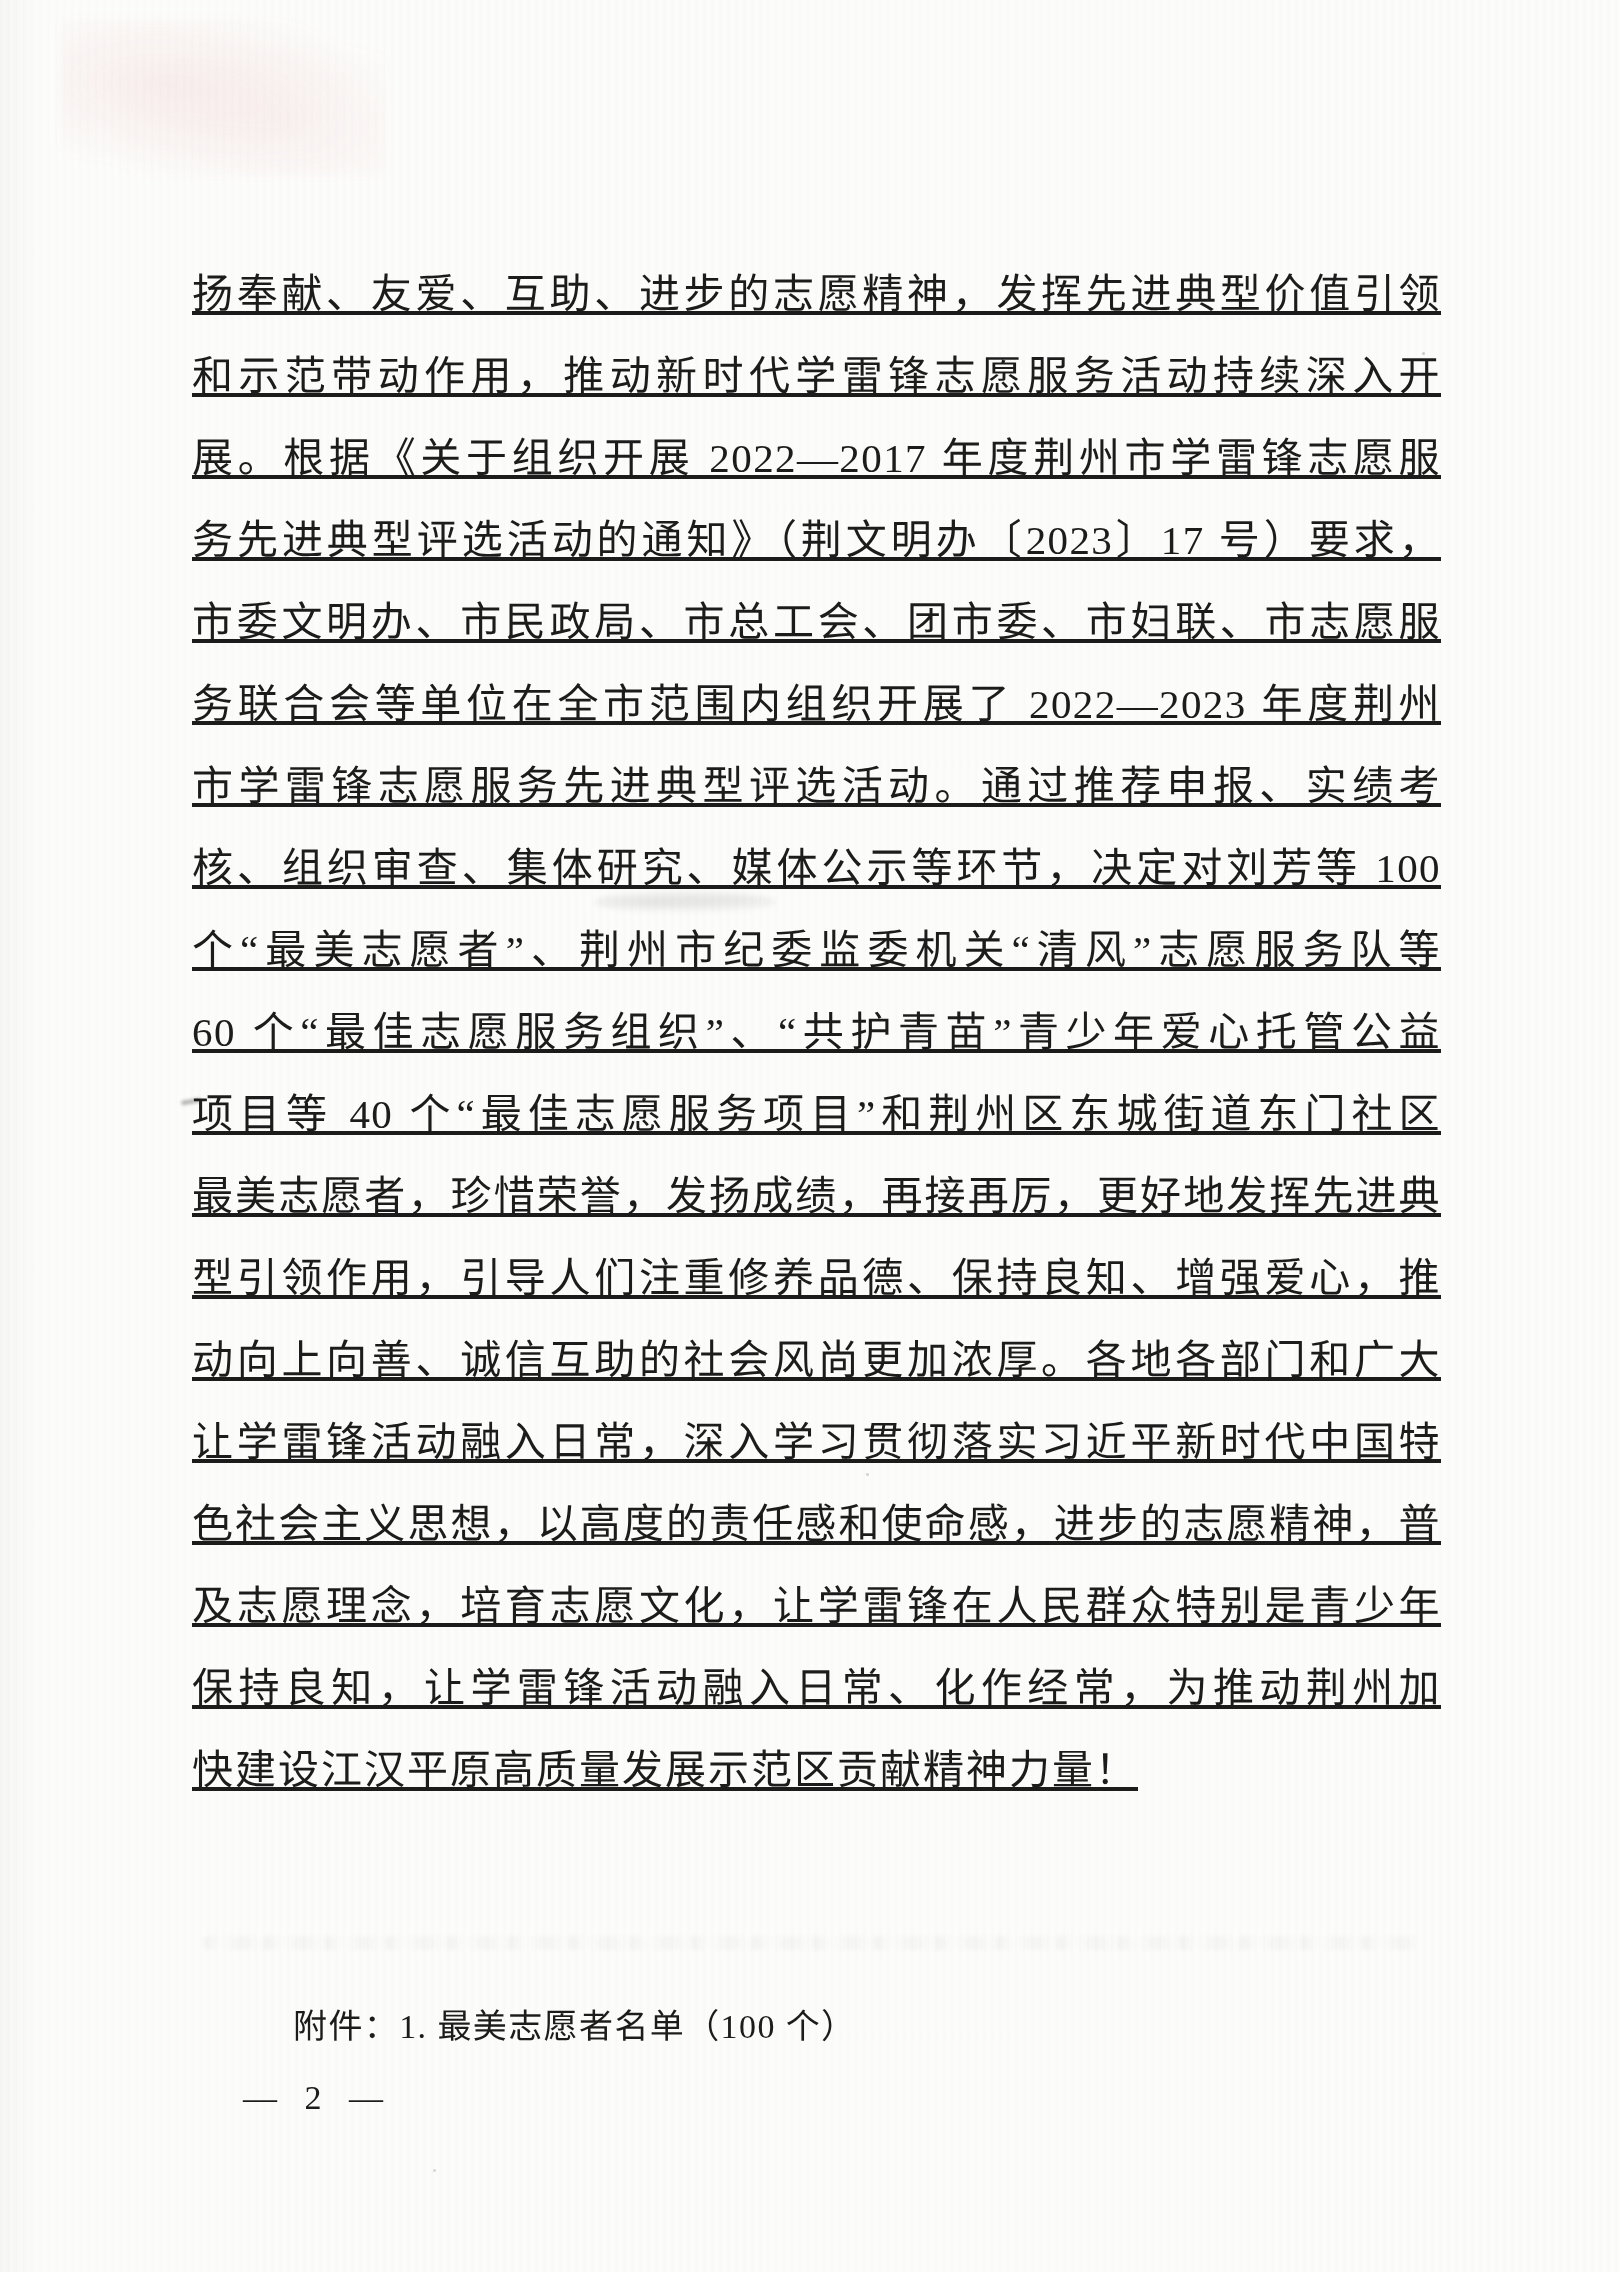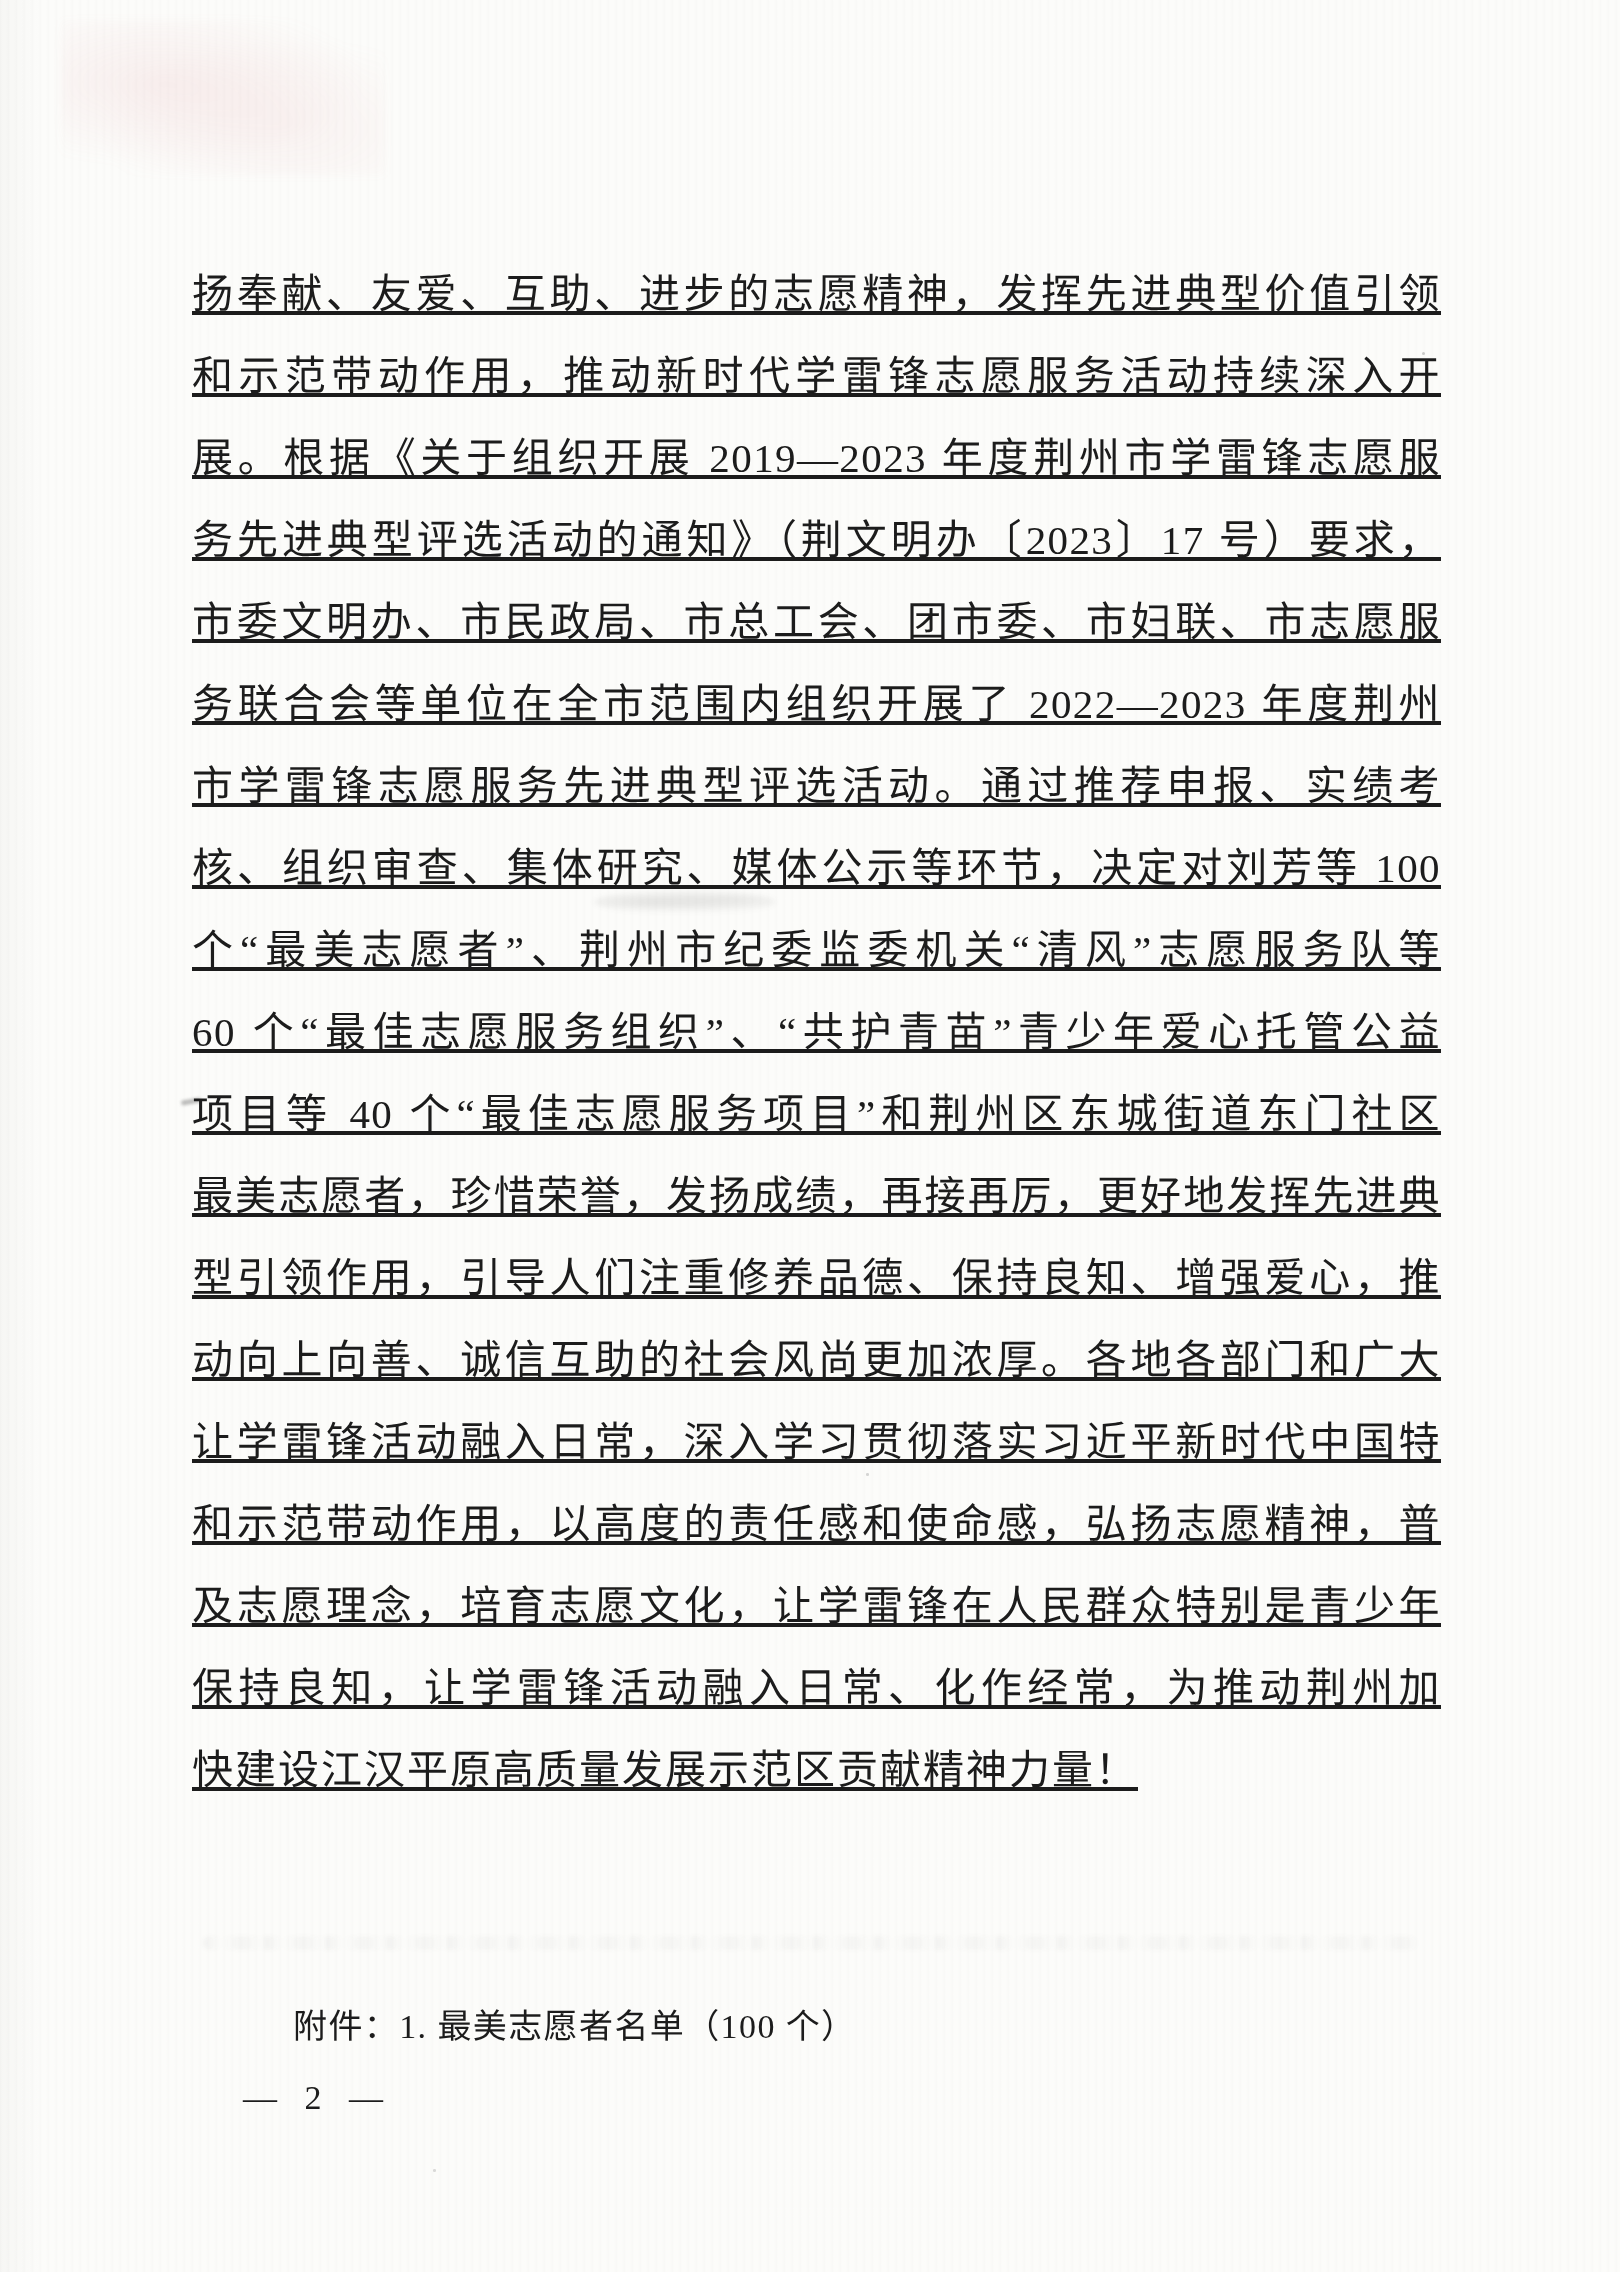--- a/index.html
+++ b/index.html
@@ -79,34 +79,34 @@
   <div class="artifact ghost-band"></div>
   <div class="artifact edge-tick"></div>
   <div class="artifact speck1"></div>
   <div class="artifact speck2"></div>
   <div class="artifact speck3"></div>
 
   <div class="body-text">
 
   <div class="line">扬奉献、友爱、互助、进步的志愿精神，发挥先进典型价值引领</div>
       <div class="line">和示范带动作用，推动新时代学雷锋志愿服务活动持续深入开</div>
-      <div class="line">展。根据《关于组织开展 2019—2023 年度荆州市学雷锋志愿服</div>
+      <div class="line">展。根据《关于组织开展 2022—2017 年度荆州市学雷锋志愿服</div>
       <div class="line">务先进典型评选活动的通知》（荆文明办〔2023〕17 号）要求，</div>
       <div class="line">市委文明办、市民政局、市总工会、团市委、市妇联、市志愿服</div>
       <div class="line">务联合会等单位在全市范围内组织开展了 2022—2023 年度荆州</div>
       <div class="line">市学雷锋志愿服务先进典型评选活动。通过推荐申报、实绩考</div>
       <div class="line">核、组织审查、集体研究、媒体公示等环节，决定对刘芳等 100</div>
       <div class="line">个“最美志愿者”、荆州市纪委监委机关“清风”志愿服务队等</div>
       <div class="line">60 个“最佳志愿服务组织”、“共护青苗”青少年爱心托管公益</div>
       <div class="line">项目等 40 个“最佳志愿服务项目”和荆州区东城街道东门社区</div>
       <div class="line">最美志愿者，珍惜荣誉，发扬成绩，再接再厉，更好地发挥先进典</div>
       <div class="line">型引领作用，引导人们注重修养品德、保持良知、增强爱心，推</div>
       <div class="line">动向上向善、诚信互助的社会风尚更加浓厚。各地各部门和广大</div>
       <div class="line">让学雷锋活动融入日常，深入学习贯彻落实习近平新时代中国特</div>
-      <div class="line">和示范带动作用，以高度的责任感和使命感，弘扬志愿精神，普</div>
+      <div class="line">色社会主义思想，以高度的责任感和使命感，进步的志愿精神，普</div>
       <div class="line">及志愿理念，培育志愿文化，让学雷锋在人民群众特别是青少年</div>
       <div class="line">保持良知，让学雷锋活动融入日常、化作经常，为推动荆州加</div>
       <div class="line last">快建设江汉平原高质量发展示范区贡献精神力量！</div>
     </div>
 
   <div class="attachment">附件：1. 最美志愿者名单（100 个）</div>
 
   <div class="page-number">— 2 —</div>
 
 </div>

